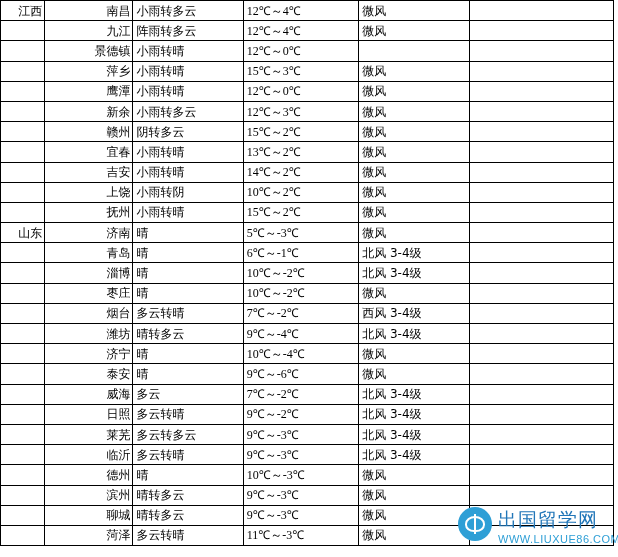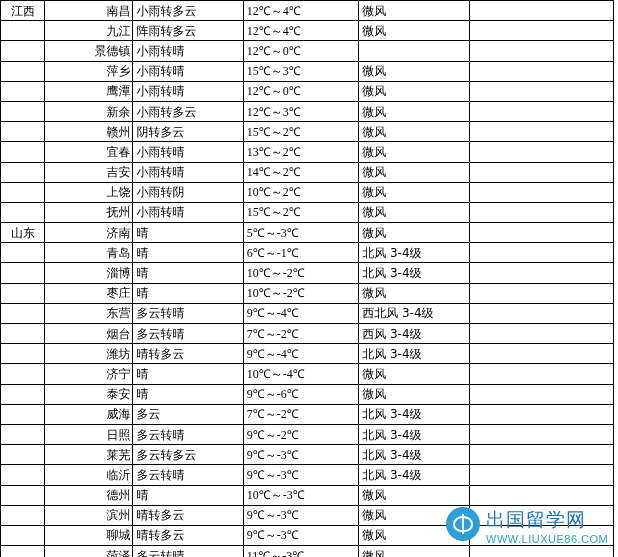--- a/index.html
+++ b/index.html
@@ -34,28 +34,28 @@
     vertical-align: middle;
   }
   .col-prov { width: 44px; }
   .col-city { width: 88px; text-align: right; padding-right: 6px; font-family: Liberation Serif, serif; }
   .col-cond { width: 110px; }
   .col-temp { width: 115px; font-family: Liberation Serif, serif; }
   .col-wind { width: 110px; }
   .col-extra { width: 144px; }
   .prov-cell {
     font-size: 12.5px;
-    text-align: center;
+    text-align: right;
     padding-left: 4px;
     margin-top: 32px;
   }
   
   #watermark {
     position: absolute;
-    right: 22px;
+    right: 10px;
     bottom: 4px;
     width: 150px;
     height: 46px;
     pointer-events: none;
   }
   #watermark .wm-circle {
     position: absolute;
     left: 0;
     top: 0;
     width: 34px;
@@ -230,28 +230,20 @@
       <tr>
         <td class="col-prov prov-cell"></td>
         <td class="col-city">枣庄</td>
         <td class="col-cond">晴</td>
         <td class="col-temp">10℃～-2℃</td>
         <td class="col-wind">微风</td>
         <td class="col-extra"></td>
       </tr>
       <tr>
         <td class="col-prov prov-cell"></td>
-        <td class="col-city">东营</td>
-        <td class="col-cond">多云转晴</td>
-        <td class="col-temp">9℃～-4℃</td>
-        <td class="col-wind">西北风 3-4级</td>
-        <td class="col-extra"></td>
-      </tr>
-      <tr>
-        <td class="col-prov prov-cell"></td>
         <td class="col-city">烟台</td>
         <td class="col-cond">多云转晴</td>
         <td class="col-temp">7℃～-2℃</td>
         <td class="col-wind">西风 3-4级</td>
         <td class="col-extra"></td>
       </tr>
       <tr>
         <td class="col-prov prov-cell"></td>
         <td class="col-city">潍坊</td>
         <td class="col-cond">晴转多云</td>

